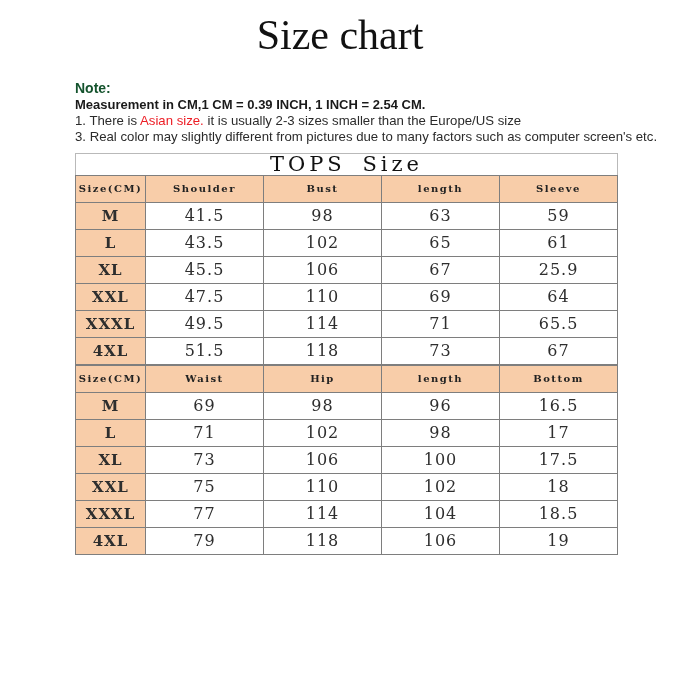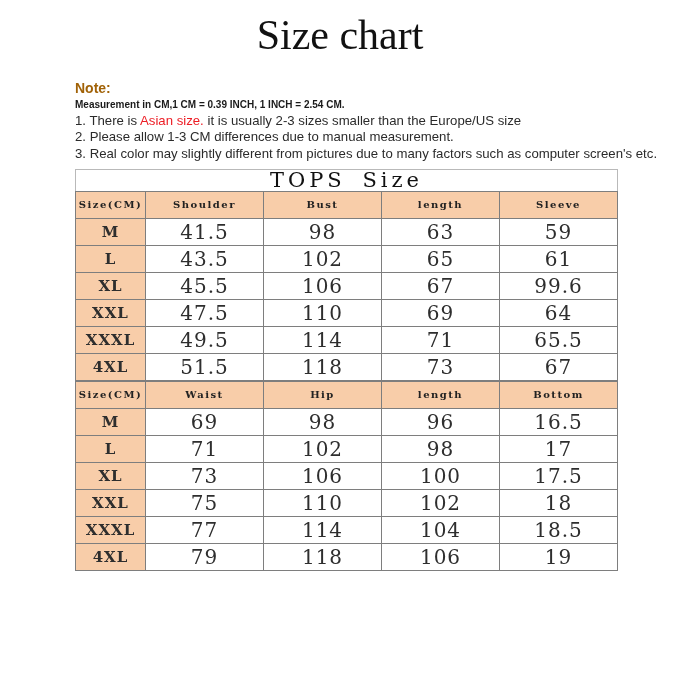--- a/index.html
+++ b/index.html
@@ -27,29 +27,29 @@
     letter-spacing: 0px;
   }
   .content {
     margin-left: 75px;
     width: 542px;
   }
   .notes {
     margin-top: 20px;
   }
   .note-heading {
-    color: #a16207;
+    color: #14532d;
     font-weight: 700;
     font-size: 14px;
     line-height: 17px;
   }
   .note-measure {
     color: #1a1a1a;
     font-weight: 700;
-    font-size: 10px;
+    font-size: 13px;
     line-height: 16px;
   }
   .note-line {
     color: #2b2b2b;
     font-size: 13.2px;
     line-height: 16.3px;
     white-space: nowrap;
   }
   .red-inline {
     color: #ed1c24;
@@ -87,21 +87,21 @@
   tr.head-row th {
     background: #f8cda9;
     height: 26px;
     font-size: 10px;
     font-weight: 700;
     letter-spacing: 1.5px;
     color: #222222;
   }
   tr.data-row td {
     height: 26px;
-    font-size: 20px;
+    font-size: 16px;
     color: #2e2e2e;
     letter-spacing: 1px;
   }
   tr.data-row td.size-cell {
     background: #f8cda9;
     font-weight: 700;
     font-size: 15px;
   }
   .tables table + table {
     margin-top: 0px;
@@ -113,21 +113,20 @@
 <div class="page">
 
   <h1 class="page-title">Size chart</h1>
 
   <div class="content">
 
     <div class="notes">
       <div class="note-heading">Note:</div>
       <div class="note-measure">Measurement in CM,1 CM = 0.39 INCH, 1 INCH = 2.54 CM.</div>
       <div class="note-line"><span>1. There is </span><span class="red-inline">Asian size.</span><span> it is usually 2-3 sizes smaller than the Europe/US size</span></div>
-      <div class="note-line">2. Please allow 1-3 CM differences due to manual measurement.</div>
       <div class="note-line">3. Real color may slightly different from pictures due to many factors such as computer screen's etc.</div>
     </div>
 
     <div class="tables">
       <table class="size-table">
           <colgroup>
             <col class="col-size">
             <col class="col-val">
             <col class="col-val">
             <col class="col-val">
@@ -156,21 +155,21 @@
               <td class="value-cell">43.5</td>
               <td class="value-cell">102</td>
               <td class="value-cell">65</td>
               <td class="value-cell">61</td>
             </tr>
             <tr class="data-row">
               <td class="size-cell">XL</td>
               <td class="value-cell">45.5</td>
               <td class="value-cell">106</td>
               <td class="value-cell">67</td>
-              <td class="value-cell">99.6</td>
+              <td class="value-cell">25.9</td>
             </tr>
             <tr class="data-row">
               <td class="size-cell">XXL</td>
               <td class="value-cell">47.5</td>
               <td class="value-cell">110</td>
               <td class="value-cell">69</td>
               <td class="value-cell">64</td>
             </tr>
             <tr class="data-row">
               <td class="size-cell">XXXL</td>

